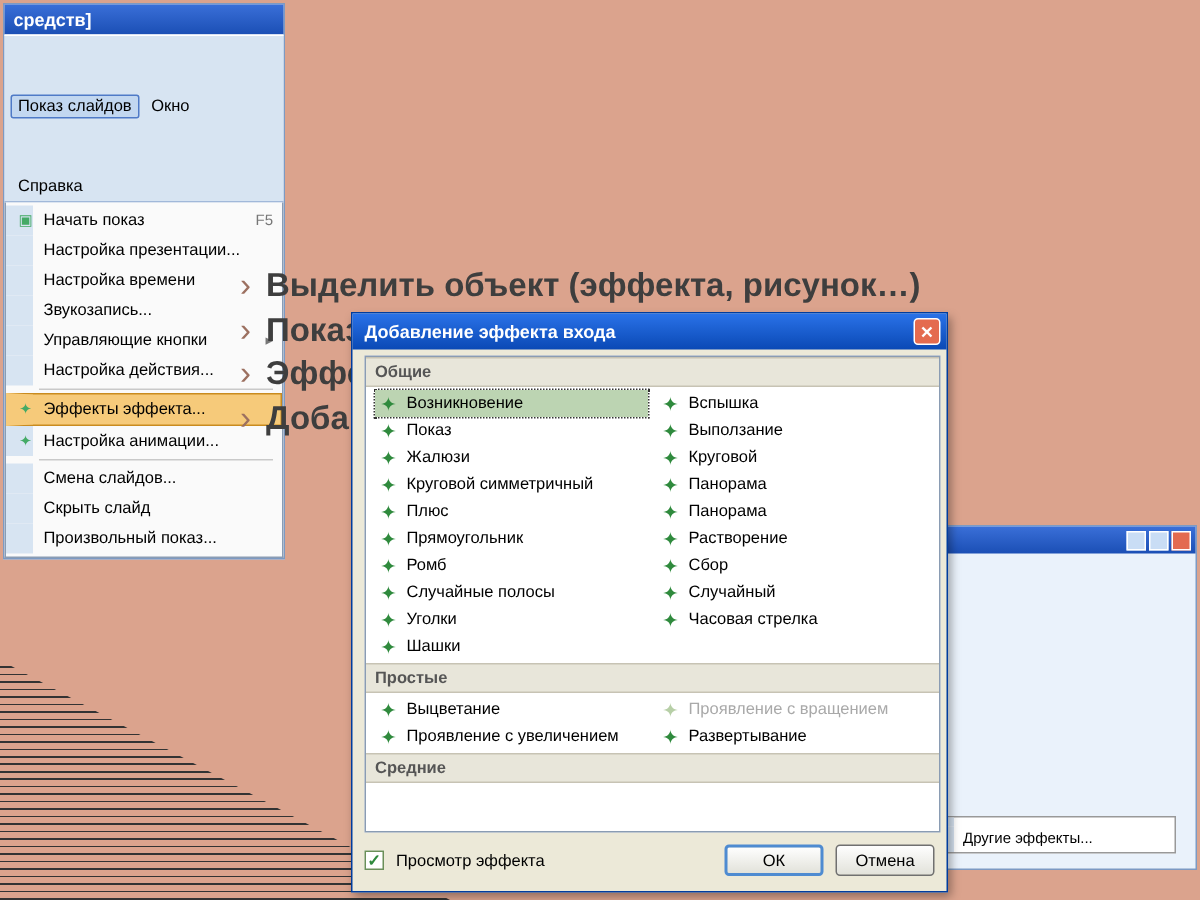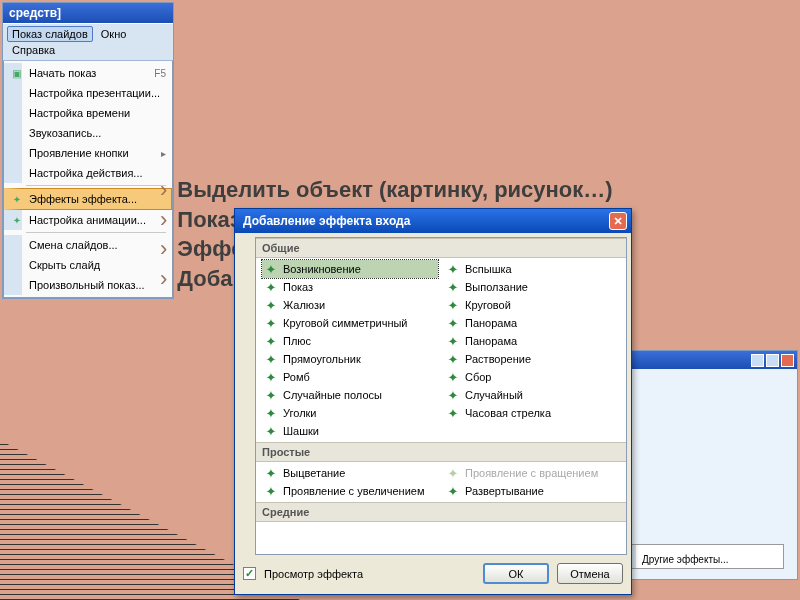--- a/index.html
+++ b/index.html
@@ -11,41 +11,42 @@
     font-family: Tahoma, Arial, sans-serif;
     font-size: 11px;
     position: relative;
     overflow: hidden;
   }
 
   
   .menu-shot {
     position: absolute;
     left: 2px; top: 2px;
-    width: 172px;
+    width: 188px;
     background: #e9eef8;
     border: 1px solid #7d9ac3;
   }
   .title-fragment {
     background: linear-gradient(#3a6fd8, #1b4fb5);
     color: #fff;
     font-weight: bold;
     padding: 3px 6px;
     font-size: 12px;
   }
   .menubar {
     background: #d7e4f2;
     border-top: 1px solid #fff;
     border-bottom: 1px solid #a1b8d9;
     padding: 2px 4px;
   }
   .menubar span {
     display: inline-block;
     padding: 2px 5px;
     font-size: 11px;
+    margin-top: 37px;
   }
   .menubar span.sel {
     background: #c2d7f0;
     border: 1px solid #4f7ac7;
     border-radius: 2px;
     padding: 1px 4px;
   }
   .dropdown {
     background: #fafafa;
     border: 1px solid #8a9cb3;
@@ -155,21 +156,21 @@
     width: 18px; height: 18px;
     background: #e46b4f;
     border: 1px solid #fff;
     border-radius: 3px;
     color:#fff; font-weight:bold;
     display:flex;align-items:center;justify-content:center;
     font-size: 11px;
   }
   .dlg-body {
     background: #fff;
-    margin: 4px 4px 0 20px;
+    margin: 4px 4px 0 8px;
     border: 1px solid #8a9cb3;
     height: 318px;
     overflow: hidden;
   }
   .group-head {
     background: #e8e6da;
     font-weight: bold;
     padding: 3px 6px;
     border-top: 1px solid #c7c3b4;
     border-bottom: 1px solid #c7c3b4;
@@ -261,21 +262,21 @@
     <span class="lbl">Настройка времени</span>
     <span class="sc"></span>
       </div>
       <div class="mitem">
         <span class="icon"></span>
     <span class="lbl">Звукозапись...</span>
     <span class="sc"></span>
       </div>
       <div class="mitem">
         <span class="icon"></span>
-    <span class="lbl">Проявление кнопки</span>
+    <span class="lbl">Управляющие кнопки</span>
     <span class="sc">▸</span>
       </div>
       <div class="mitem">
         <span class="icon"></span>
     <span class="lbl">Настройка действия...</span>
     <span class="sc"></span>
       </div>
       <div class="msep"></div>
       <div class="mitem hl">
         <span class="icon">✦</span>
@@ -300,21 +301,21 @@
       </div>
       <div class="mitem">
         <span class="icon"></span>
     <span class="lbl">Произвольный показ...</span>
     <span class="sc"></span>
       </div>
     </div>
 </div>
 
 <div class="bullets" id="bullets">
-    <div>Выделить объект (картинку, рисунок…)</div>
+    <div>Выделить объект (эффекта, рисунок…)</div>
     <div>Показ сла</div>
     <div>Эффекты</div>
     <div>Добавить</div>
   </div>
 
 <div class="dialog">
   <div class="dlg-title">
     <span class="t">Добавление эффекта входа</span>
     <span class="closebtn">✕</span>
   </div>

